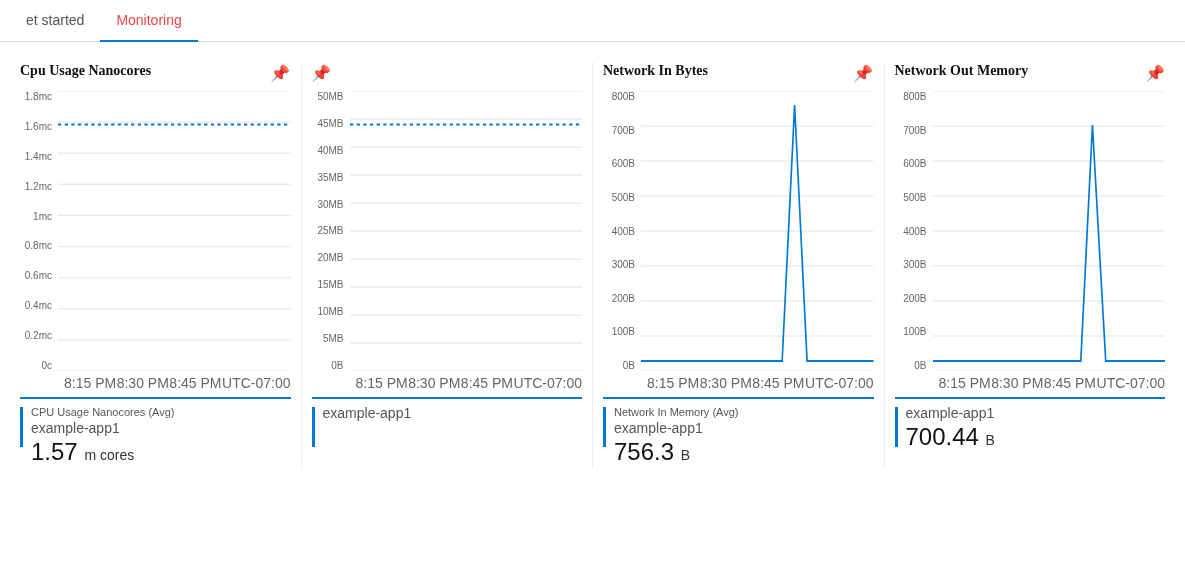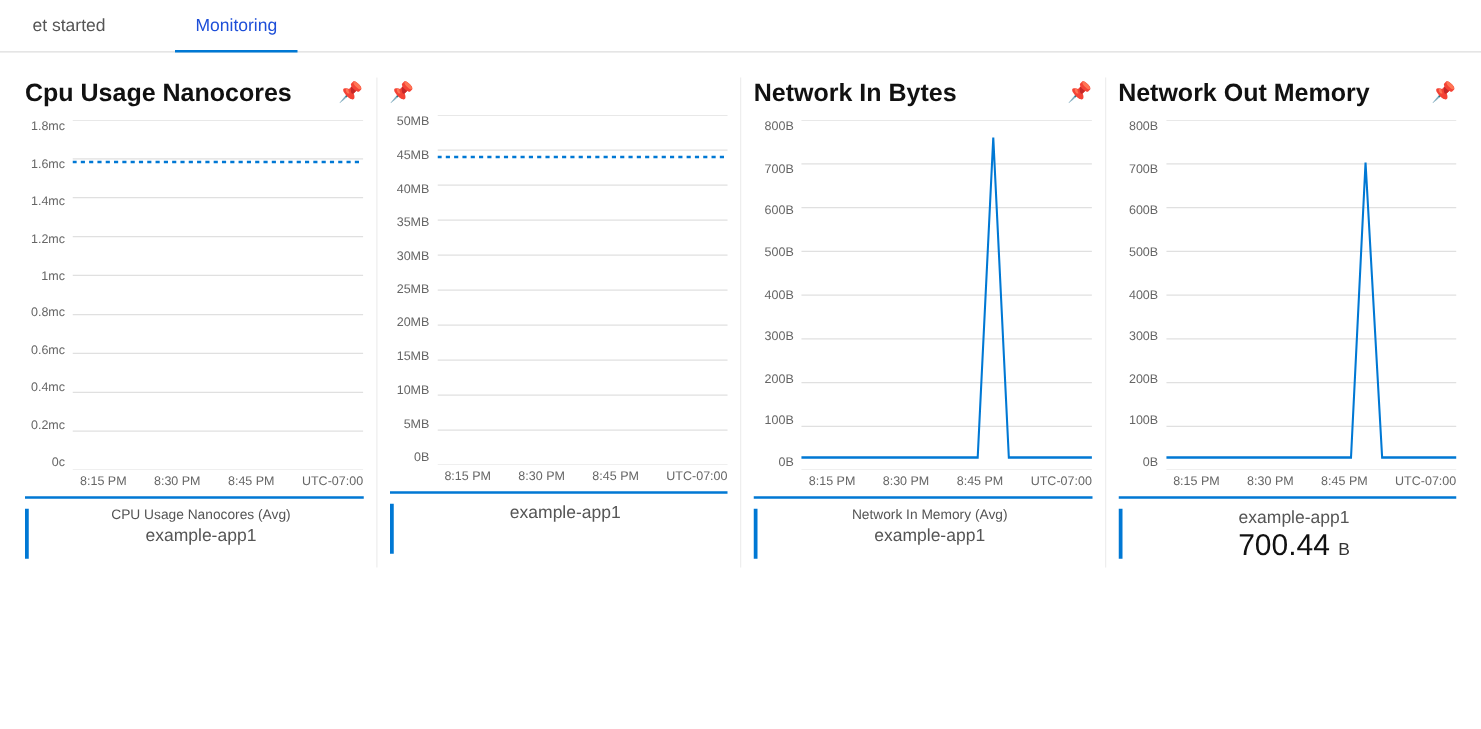--- a/index.html
+++ b/index.html
@@ -3,32 +3,31 @@
   <meta charset="utf-8">
   <style>
     * { box-sizing: border-box; margin: 0; padding: 0; }
     body { font-family: 'Segoe UI', Arial, sans-serif; background: #fff; color: #333; font-size: 13px; }
     
     .tabs {
       display: flex;
       border-bottom: 1px solid #ddd;
       padding: 0 10px;
       background: #fff;
-      gap: 40px;
     }
     .tab {
       padding: 12px 16px;
       cursor: pointer;
       font-size: 14px;
       color: #555;
       border-bottom: 2px solid transparent;
       margin-bottom: -1px;
     }
     .tab.active {
-      color: #1d4ed8;
+      color: #ef4444;
       border-bottom: 2px solid #0078d4;
       font-weight: 500;
     }
     
     .charts-container {
       display: flex;
       padding: 20px 10px 10px 10px;
       gap: 0;
       overflow-x: auto;
     }
@@ -41,25 +40,26 @@
     }
     .chart-panel:last-child { border-right: none; }
     
     .chart-header {
       display: flex;
       align-items: flex-start;
       justify-content: space-between;
       margin-bottom: 8px;
     }
     .chart-title {
-      font-size: 20px;
+      font-size: 14px;
       font-weight: 600;
       color: #111;
       line-height: 1.3;
       max-width: 85%;
+      font-family: Liberation Serif, serif;
     }
     .pin-icon {
       cursor: pointer;
       color: #555;
       font-size: 16px;
       flex-shrink: 0;
       margin-top: 2px;
     }
     
     .chart-area {
@@ -85,21 +85,21 @@
       border-bottom: none;
     }
     .chart-svg {
       width: 100%;
       height: 100%;
     }
     
     .x-axis {
       display: flex;
       justify-content: space-between;
-      font-size: 10px;
+      font-size: 14px;
       color: #666;
       padding-left: 44px;
       margin-bottom: 6px;
     }
     
     .legend-box {
       display: flex;
       align-items: flex-start;
       padding: 6px 0 2px 0;
       gap: 8px;
@@ -107,21 +107,20 @@
     }
     .legend-bar {
       width: 3px;
       height: 40px;
       background: #0078d4;
       flex-shrink: 0;
       margin-top: 2px;
     }
     .legend-info {
       flex: 1;
-      text-align: center;
     }
     .legend-name {
       font-size: 11px;
       color: #555;
       line-height: 1.4;
     }
     .legend-sub {
       font-size: 14px;
       color: #555;
     }
@@ -200,20 +199,21 @@
         <span>8:15 PM</span>
         <span>8:30 PM</span>
         <span>8:45 PM</span>
         <span>UTC-07:00</span>
       </div>
       <div class="legend-box">
         <div class="legend-bar"></div>
         <div class="legend-info">
           <div class="legend-name">CPU Usage Nanocores (Avg)</div>
           <div class="legend-sub">example-app1</div>
+          <div class="legend-value">1.57 <span class="legend-unit">m cores</span></div>
         </div>
       </div>
     </div>
     <div class="chart-panel">
       <div class="chart-header">
         <div class="pin-icon">📌</div>
       </div>
       <div class="chart-area">
         <div class="y-axis">
           <span>0B</span>
@@ -290,20 +290,21 @@
         <span>8:15 PM</span>
         <span>8:30 PM</span>
         <span>8:45 PM</span>
         <span>UTC-07:00</span>
       </div>
       <div class="legend-box">
         <div class="legend-bar"></div>
         <div class="legend-info">
           <div class="legend-name">Network In Memory (Avg)</div>
           <div class="legend-sub">example-app1</div>
+          <div class="legend-value">756.3 <span class="legend-unit">B</span></div>
         </div>
       </div>
     </div>
     <div class="chart-panel">
       <div class="chart-header">
         <div class="chart-title">Network Out Memory</div>
         <div class="pin-icon">📌</div>
       </div>
       <div class="chart-area">
         <div class="y-axis">

